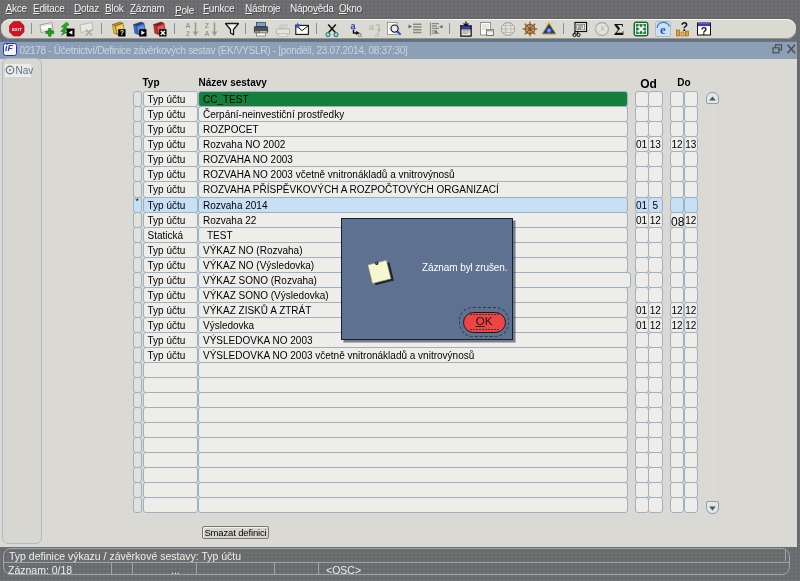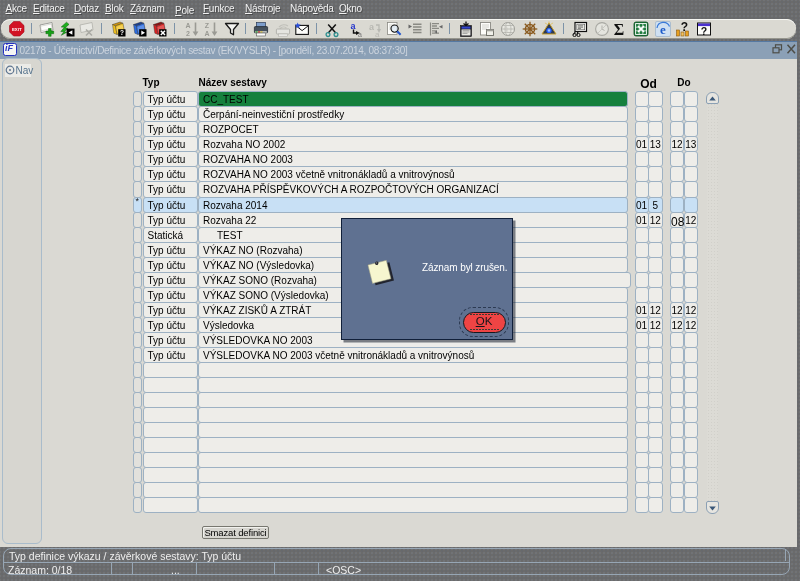--- a/index.html
+++ b/index.html
@@ -306,21 +306,21 @@
 <div style="position:absolute;left:683.5px;top:197px;width:14.5px;height:16px;background:#c8e0f5;border:1px solid #9db1c3;border-radius:3px;box-sizing:border-box;padding:2px 0 0 0;font-size:10px;color:#000;text-align:center;"></div>
 <div style="position:absolute;left:132.5px;top:212px;width:9.5px;height:16px;background:#e2e1dc;border:1px solid #9db1c3;border-radius:3px;box-sizing:border-box;"></div>
 <div style="position:absolute;left:142.5px;top:212px;width:55.5px;height:16px;background:#eeede9;border:1px solid #9db1c3;border-radius:3px;box-sizing:border-box;padding:2px 0 0 4px;font-size:10px;color:#000;white-space:nowrap;overflow:hidden;">Typ účtu</div>
 <div style="position:absolute;left:198px;top:212px;width:429.5px;height:16px;background:#eeede9;border:1px solid #9db1c3;border-radius:3px;box-sizing:border-box;padding:2px 0 0 4px;font-size:10px;color:#000;white-space:nowrap;overflow:hidden;">Rozvaha 22</div>
 <div style="position:absolute;left:634.5px;top:212px;width:14px;height:16px;background:#eeede9;border:1px solid #9db1c3;border-radius:3px;box-sizing:border-box;padding:2px 0 0 0;font-size:10px;color:#000;text-align:center;">01</div>
 <div style="position:absolute;left:648px;top:212px;width:14.5px;height:16px;background:#eeede9;border:1px solid #9db1c3;border-radius:3px;box-sizing:border-box;padding:2px 0 0 0;font-size:10px;color:#000;text-align:center;">12</div>
 <div style="position:absolute;left:670px;top:212px;width:14px;height:16px;background:#eeede9;border:1px solid #9db1c3;border-radius:3px;box-sizing:border-box;padding:2px 0 0 0;font-size:12px;color:#000;text-align:center;">08</div>
 <div style="position:absolute;left:683.5px;top:212px;width:14.5px;height:16px;background:#eeede9;border:1px solid #9db1c3;border-radius:3px;box-sizing:border-box;padding:2px 0 0 0;font-size:10px;color:#000;text-align:center;">12</div>
 <div style="position:absolute;left:132.5px;top:227px;width:9.5px;height:16px;background:#e2e1dc;border:1px solid #9db1c3;border-radius:3px;box-sizing:border-box;"></div>
 <div style="position:absolute;left:142.5px;top:227px;width:55.5px;height:16px;background:#eeede9;border:1px solid #9db1c3;border-radius:3px;box-sizing:border-box;padding:2px 0 0 4px;font-size:10px;color:#000;white-space:nowrap;overflow:hidden;">Statická</div>
-<div style="position:absolute;left:198px;top:227px;width:429.5px;height:16px;background:#eeede9;border:1px solid #9db1c3;border-radius:3px;box-sizing:border-box;padding:2px 0 0 18px;font-size:10px;color:#000;white-space:nowrap;overflow:hidden;">TEST</div>
+<div style="position:absolute;left:198px;top:227px;width:429.5px;height:16px;background:#eeede9;border:1px solid #9db1c3;border-radius:3px;box-sizing:border-box;padding:2px 0 0 8px;font-size:10px;color:#000;white-space:nowrap;overflow:hidden;">TEST</div>
 <div style="position:absolute;left:634.5px;top:227px;width:14px;height:16px;background:#eeede9;border:1px solid #9db1c3;border-radius:3px;box-sizing:border-box;padding:2px 0 0 0;font-size:10px;color:#000;text-align:center;"></div>
 <div style="position:absolute;left:648px;top:227px;width:14.5px;height:16px;background:#eeede9;border:1px solid #9db1c3;border-radius:3px;box-sizing:border-box;padding:2px 0 0 0;font-size:10px;color:#000;text-align:center;"></div>
 <div style="position:absolute;left:670px;top:227px;width:14px;height:16px;background:#eeede9;border:1px solid #9db1c3;border-radius:3px;box-sizing:border-box;padding:2px 0 0 0;font-size:10px;color:#000;text-align:center;"></div>
 <div style="position:absolute;left:683.5px;top:227px;width:14.5px;height:16px;background:#eeede9;border:1px solid #9db1c3;border-radius:3px;box-sizing:border-box;padding:2px 0 0 0;font-size:10px;color:#000;text-align:center;"></div>
 <div style="position:absolute;left:132.5px;top:242px;width:9.5px;height:16px;background:#e2e1dc;border:1px solid #9db1c3;border-radius:3px;box-sizing:border-box;"></div>
 <div style="position:absolute;left:142.5px;top:242px;width:55.5px;height:16px;background:#eeede9;border:1px solid #9db1c3;border-radius:3px;box-sizing:border-box;padding:2px 0 0 4px;font-size:10px;color:#000;white-space:nowrap;overflow:hidden;">Typ účtu</div>
 <div style="position:absolute;left:198px;top:242px;width:429.5px;height:16px;background:#eeede9;border:1px solid #9db1c3;border-radius:3px;box-sizing:border-box;padding:2px 0 0 4px;font-size:10px;color:#000;white-space:nowrap;overflow:hidden;">VÝKAZ NO (Rozvaha)</div>
 <div style="position:absolute;left:634.5px;top:242px;width:14px;height:16px;background:#eeede9;border:1px solid #9db1c3;border-radius:3px;box-sizing:border-box;padding:2px 0 0 0;font-size:10px;color:#000;text-align:center;"></div>
 <div style="position:absolute;left:648px;top:242px;width:14.5px;height:16px;background:#eeede9;border:1px solid #9db1c3;border-radius:3px;box-sizing:border-box;padding:2px 0 0 0;font-size:10px;color:#000;text-align:center;"></div>
 <div style="position:absolute;left:670px;top:242px;width:14px;height:16px;background:#eeede9;border:1px solid #9db1c3;border-radius:3px;box-sizing:border-box;padding:2px 0 0 0;font-size:10px;color:#000;text-align:center;"></div>

